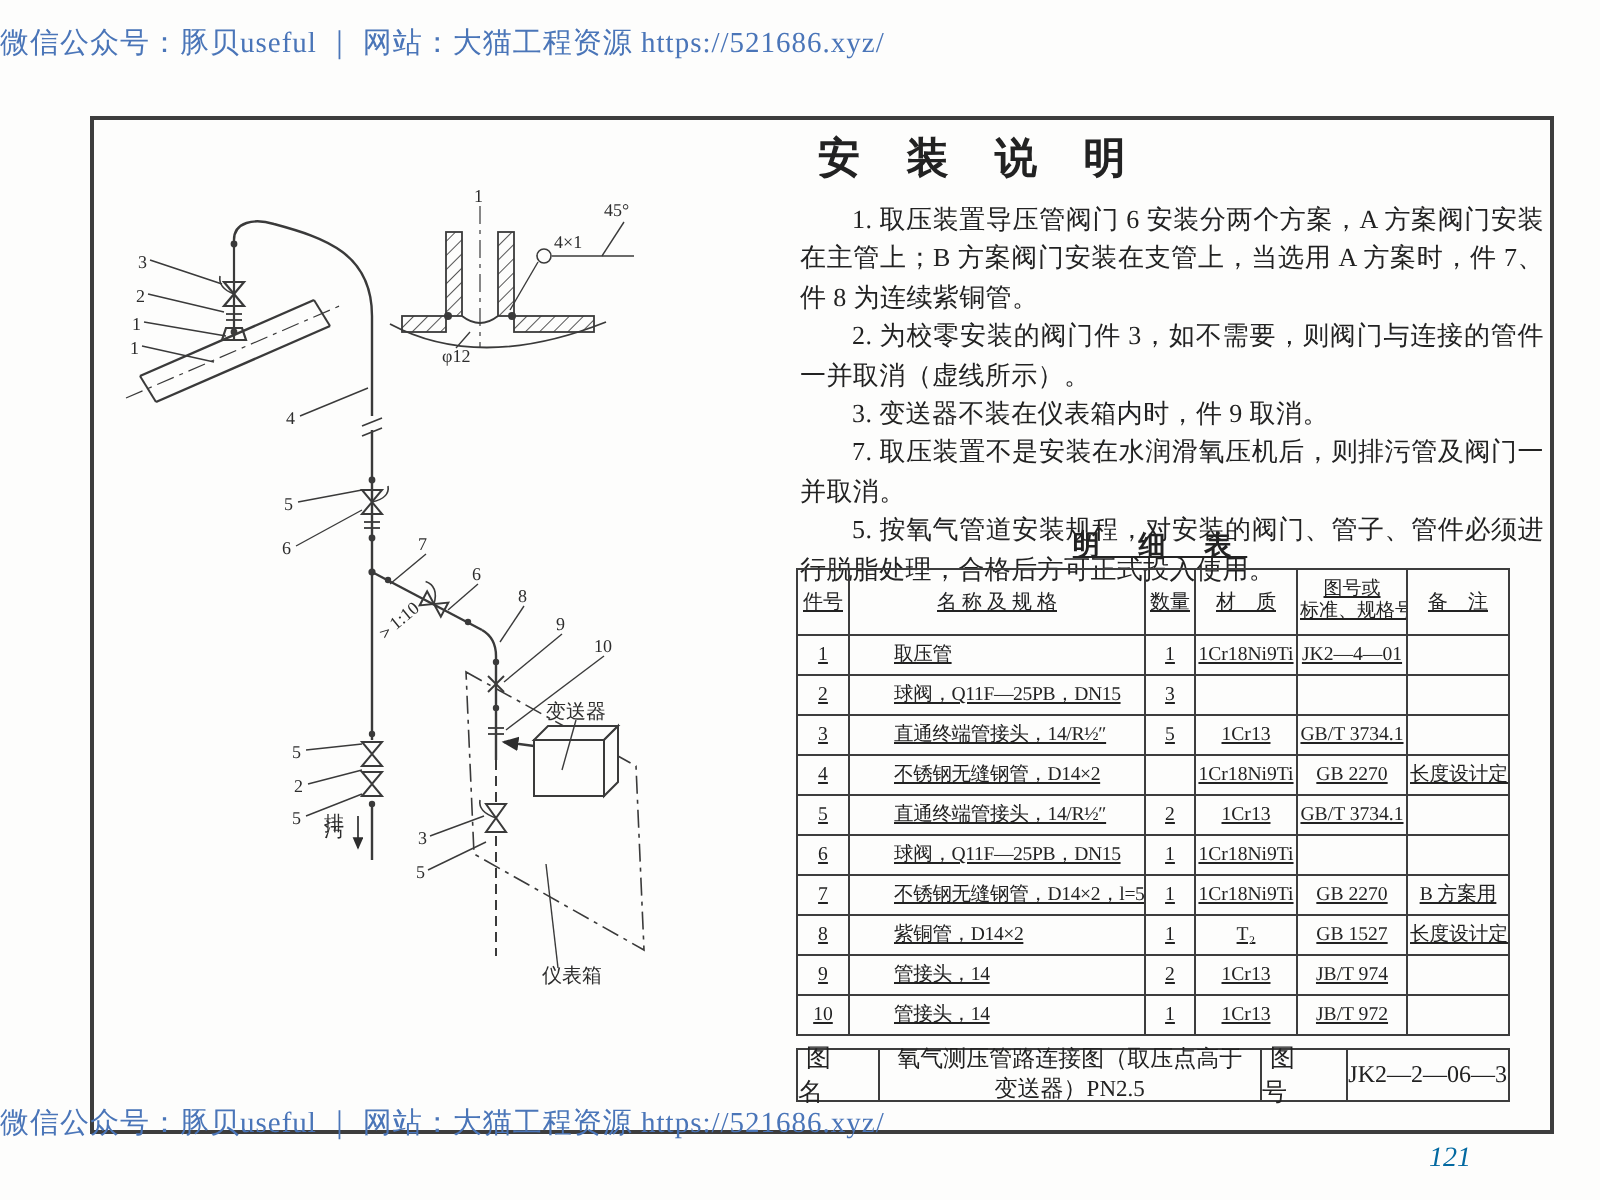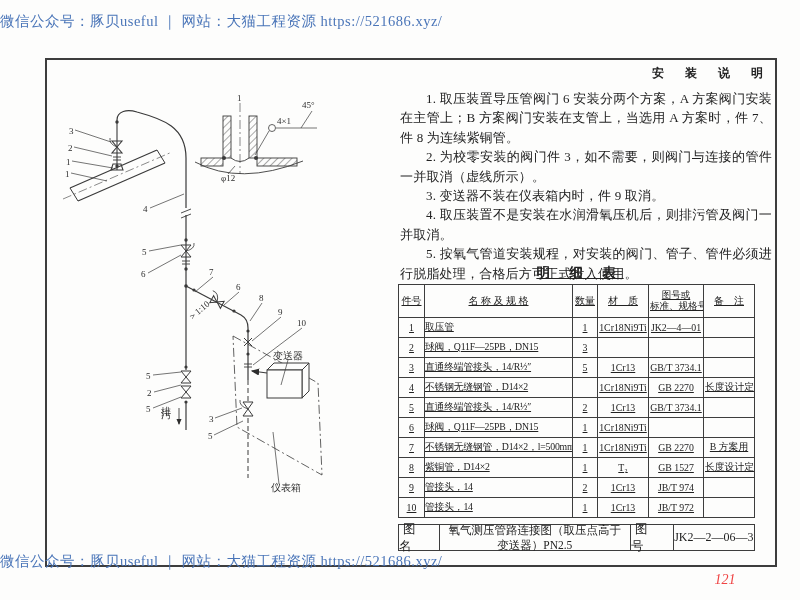--- a/index.html
+++ b/index.html
@@ -6,50 +6,50 @@
   .page{position:relative;width:800px;height:600px;background:#fdfdfc;overflow:hidden;
         font-family:"Liberation Serif","DejaVu Serif",serif;color:#222;}
   .promo{position:absolute;left:0;width:100%;text-align:left;font-size:14.5px;
          letter-spacing:.5px;z-index:5;}
   .promo-top{top:12px;}
   .promo-bottom{top:552px;}
   .frame{position:absolute;left:45px;top:58px;width:732px;height:509px;
          border:2px solid #3d3d3d;box-sizing:border-box;z-index:1;}
   
   .notes{position:absolute;left:400px;top:63px;width:372px;z-index:2;}
-  .notes-title{text-align:right;font-weight:bold;font-size:12px;letter-spacing:9px;
+  .notes-title{text-align:left;font-weight:bold;font-size:21px;letter-spacing:9px;
                margin:2px 0 7px 0;text-indent:9px;}
   .note{margin:0;text-indent:2em;font-size:13px;line-height:19.4px;text-align:justify;
         letter-spacing:.2px;}
   
   .parts{position:absolute;left:398px;top:264px;width:356px;z-index:2;text-decoration:underline;}
   .parts-title{text-align:center;font-weight:bold;font-size:13.5px;letter-spacing:8px;
                margin:0 0 2px 0;text-indent:8px;}
   table{border-collapse:collapse;width:356px;table-layout:fixed;}
   th,td{border:1px solid #3d3d3d;font-weight:normal;padding:0 1px;overflow:hidden;
         white-space:nowrap;text-align:center;}
   thead th{height:32px;font-size:10px;}
   tbody td{height:19px;font-size:9.8px;}
-  td.name{text-align:left;padding-left:0;letter-spacing:-.2px;}
+  td.name{text-align:left;padding-left:22px;letter-spacing:-.2px;}
   .std2{font-size:9.5px;line-height:11.5px;}
   
   .titleblock{position:absolute;left:398px;top:524px;width:357px;height:27px;
               border:1.5px solid #3d3d3d;box-sizing:border-box;display:flex;z-index:2;}
   .tb-cell{border-right:1px solid #3d3d3d;display:flex;flex-direction:column;
            align-items:center;justify-content:center;}
   .tb-label{width:40px;font-size:12.5px;letter-spacing:4px;text-indent:4px;}
   .tb-name{width:192px;font-size:11.5px;line-height:15px;text-align:center;}
   .tb-nolabel{width:42px;font-size:12.5px;letter-spacing:4px;text-indent:4px;}
   .tb-number{width:81px;font-size:12px;border-right:none;}
   
   .diagram{position:absolute;left:45px;top:58px;width:351px;height:509px;z-index:2;}
   .dlabel{font-family:"Liberation Serif",serif;font-size:9px;fill:#2d2d2d;}
   .dlabel-cjk{font-family:"Liberation Serif",serif;font-size:10px;fill:#2d2d2d;}
   .pageno{position:absolute;left:690px;top:572px;width:70px;text-align:center;
-          font-style:italic;font-size:14px;color:#ef4444;z-index:3;}
+          font-style:italic;font-size:14px;color:#0369a1;z-index:3;}
 </style>
 </head>
 <body>
 
 <div class="page">
 
   <div class="promo promo-top" style="color:#4a75b8">微信公众号：豚贝useful ｜ 网站：大猫工程资源 https://521686.xyz/</div>
 
   <div class="frame"></div>
 
@@ -211,21 +211,21 @@
     <text class="dlabel" x="232" y="66">4×1</text>
     <text class="dlabel" x="257" y="50">45°</text>
     <text class="dlabel" x="176" y="123">φ12</text>
   </svg>
 
   <div class="notes">
     <div class="notes-title">安 装 说 明</div>
     <p class="note">1. 取压装置导压管阀门 6 安装分两个方案，A 方案阀门安装在主管上；B 方案阀门安装在支管上，当选用 A 方案时，件 7、件 8 为连续紫铜管。</p>
     <p class="note">2. 为校零安装的阀门件 3，如不需要，则阀门与连接的管件一并取消（虚线所示）。</p>
     <p class="note">3. 变送器不装在仪表箱内时，件 9 取消。</p>
-    <p class="note">4. 取压装置不是安装在水润滑氧压机后，则排污管及阀门一并取消。</p>
+    <p class="note">7. 取压装置不是安装在水润滑氧压机后，则排污管及阀门一并取消。</p>
     <p class="note">5. 按氧气管道安装规程，对安装的阀门、管子、管件必须进行脱脂处理，合格后方可正式投入使用。</p>
   </div>
 
   <div class="parts">
     <div class="parts-title">明 细 表</div>
     <table>
       <colgroup>
         <col style="width:26px">
           <col style="width:148px">
           <col style="width:25px">

